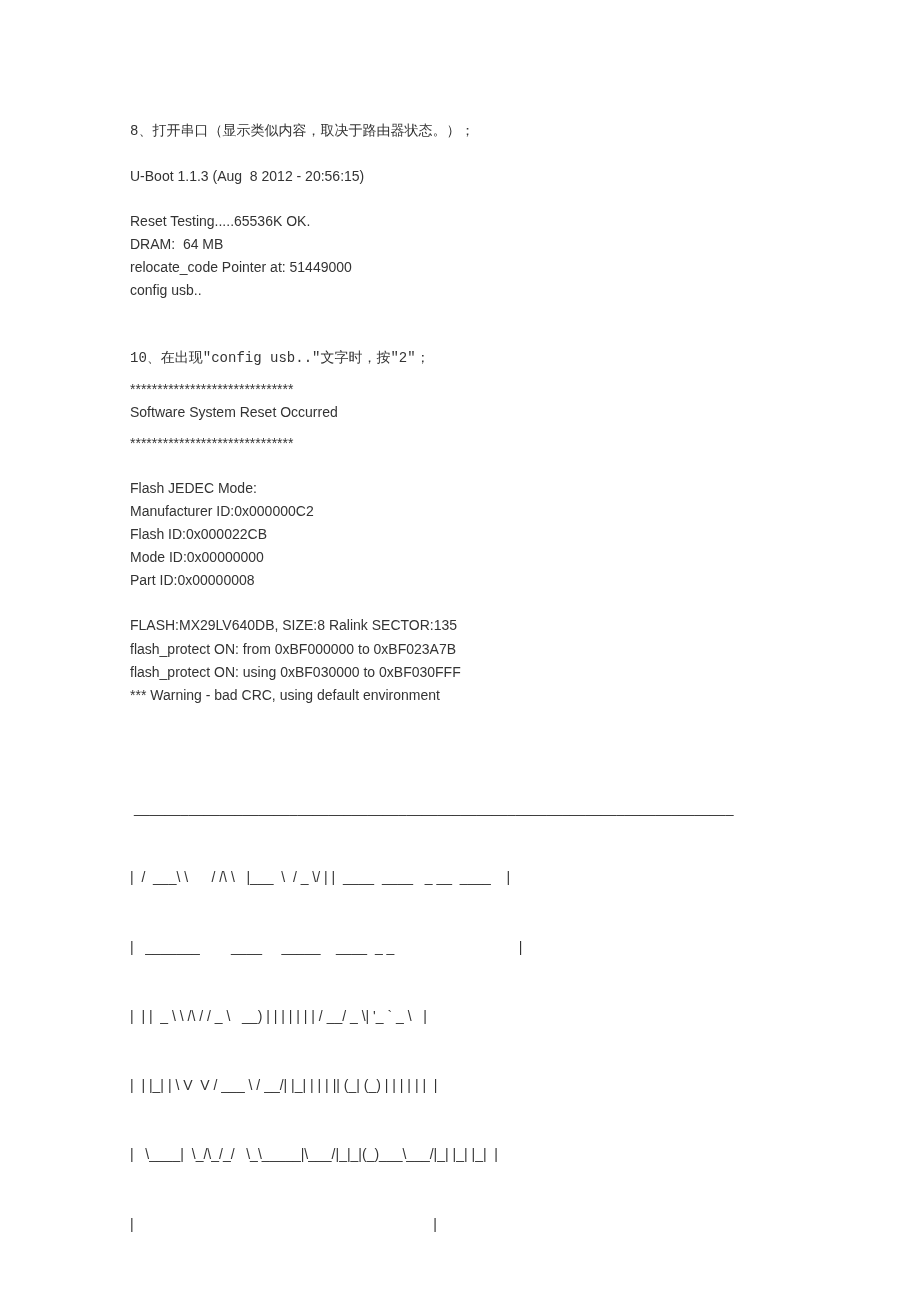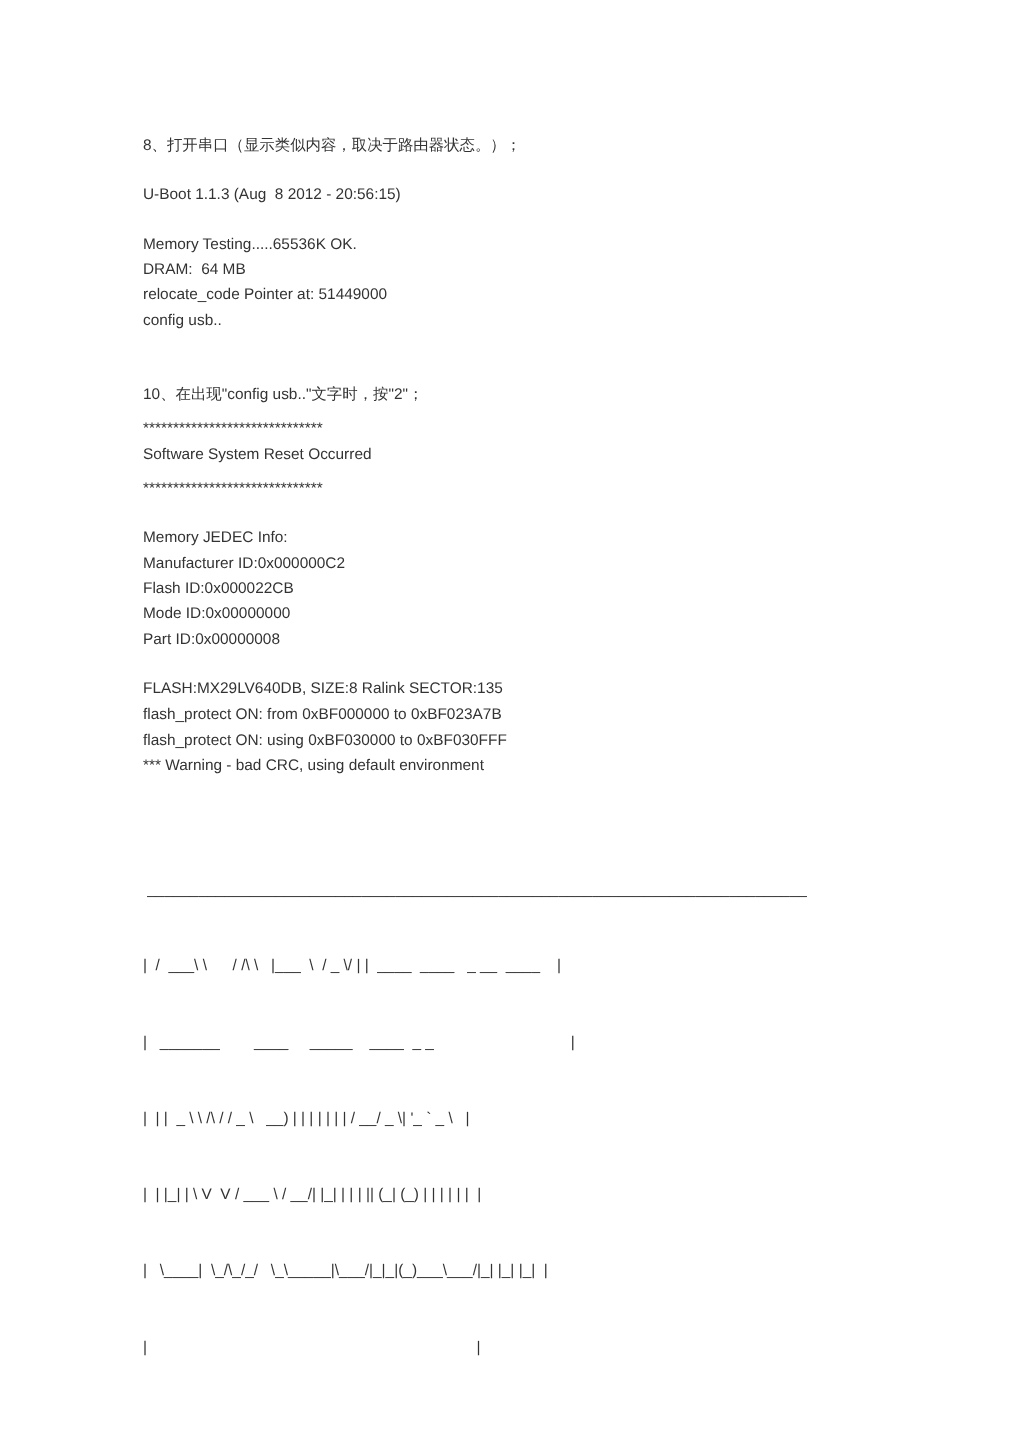--- a/index.html
+++ b/index.html
@@ -12,21 +12,21 @@
       color: #333333;
       width: 920px;
     }
     .page {
       padding: 120px 130px 60px 130px;
     }
     .line {
       white-space: pre;
     }
     .cn {
-      font-family: Liberation Sans, sans-serif;
+      font-family: Liberation Mono, monospace;
     }
     .spacer {
       height: 22px;
     }
     .small-spacer {
       height: 8px;
     }
     .ascii {
       font-family: Verdana, Geneva, sans-serif;
       white-space: pre;
@@ -36,36 +36,36 @@
 <body>
 
 <div class="page">
 
   <div class="line cn">8、打开串口（显示类似内容，取决于路由器状态。）；</div>
   <div class="spacer"></div>
 
   <div class="line">U-Boot 1.1.3 (Aug  8 2012 - 20:56:15)</div>
   <div class="spacer"></div>
 
-  <div class="line">Memory Testing.....65536K OK.</div>
+  <div class="line">Reset Testing.....65536K OK.</div>
   <div class="line">DRAM:  64 MB</div>
   <div class="line">relocate_code Pointer at: 51449000</div>
   <div class="line">config usb..</div>
   <div class="spacer"></div>
   <div class="spacer"></div>
 
   <div class="line cn"><span>10、在出现"</span><span>config usb..</span><span>"文字时，按"2"；</span></div>
   <div class="small-spacer"></div>
   <div class="line">******************************</div>
   <div class="line">Software System Reset Occurred</div>
   <div class="small-spacer"></div>
   <div class="line">******************************</div>
   <div class="spacer"></div>
 
-  <div class="line">Memory JEDEC Info:</div>
+  <div class="line">Flash JEDEC Mode:</div>
   <div class="line">Manufacturer ID:0x000000C2</div>
   <div class="line">Flash ID:0x000022CB</div>
   <div class="line">Mode ID:0x00000000</div>
   <div class="line">Part ID:0x00000008</div>
   <div class="spacer"></div>
 
   <div class="line">FLASH:MX29LV640DB, SIZE:8 Ralink SECTOR:135</div>
   <div class="line">flash_protect ON: from 0xBF000000 to 0xBF023A7B</div>
   <div class="line">flash_protect ON: using 0xBF030000 to 0xBF030FFF</div>
   <div class="line">*** Warning - bad CRC, using default environment</div>

